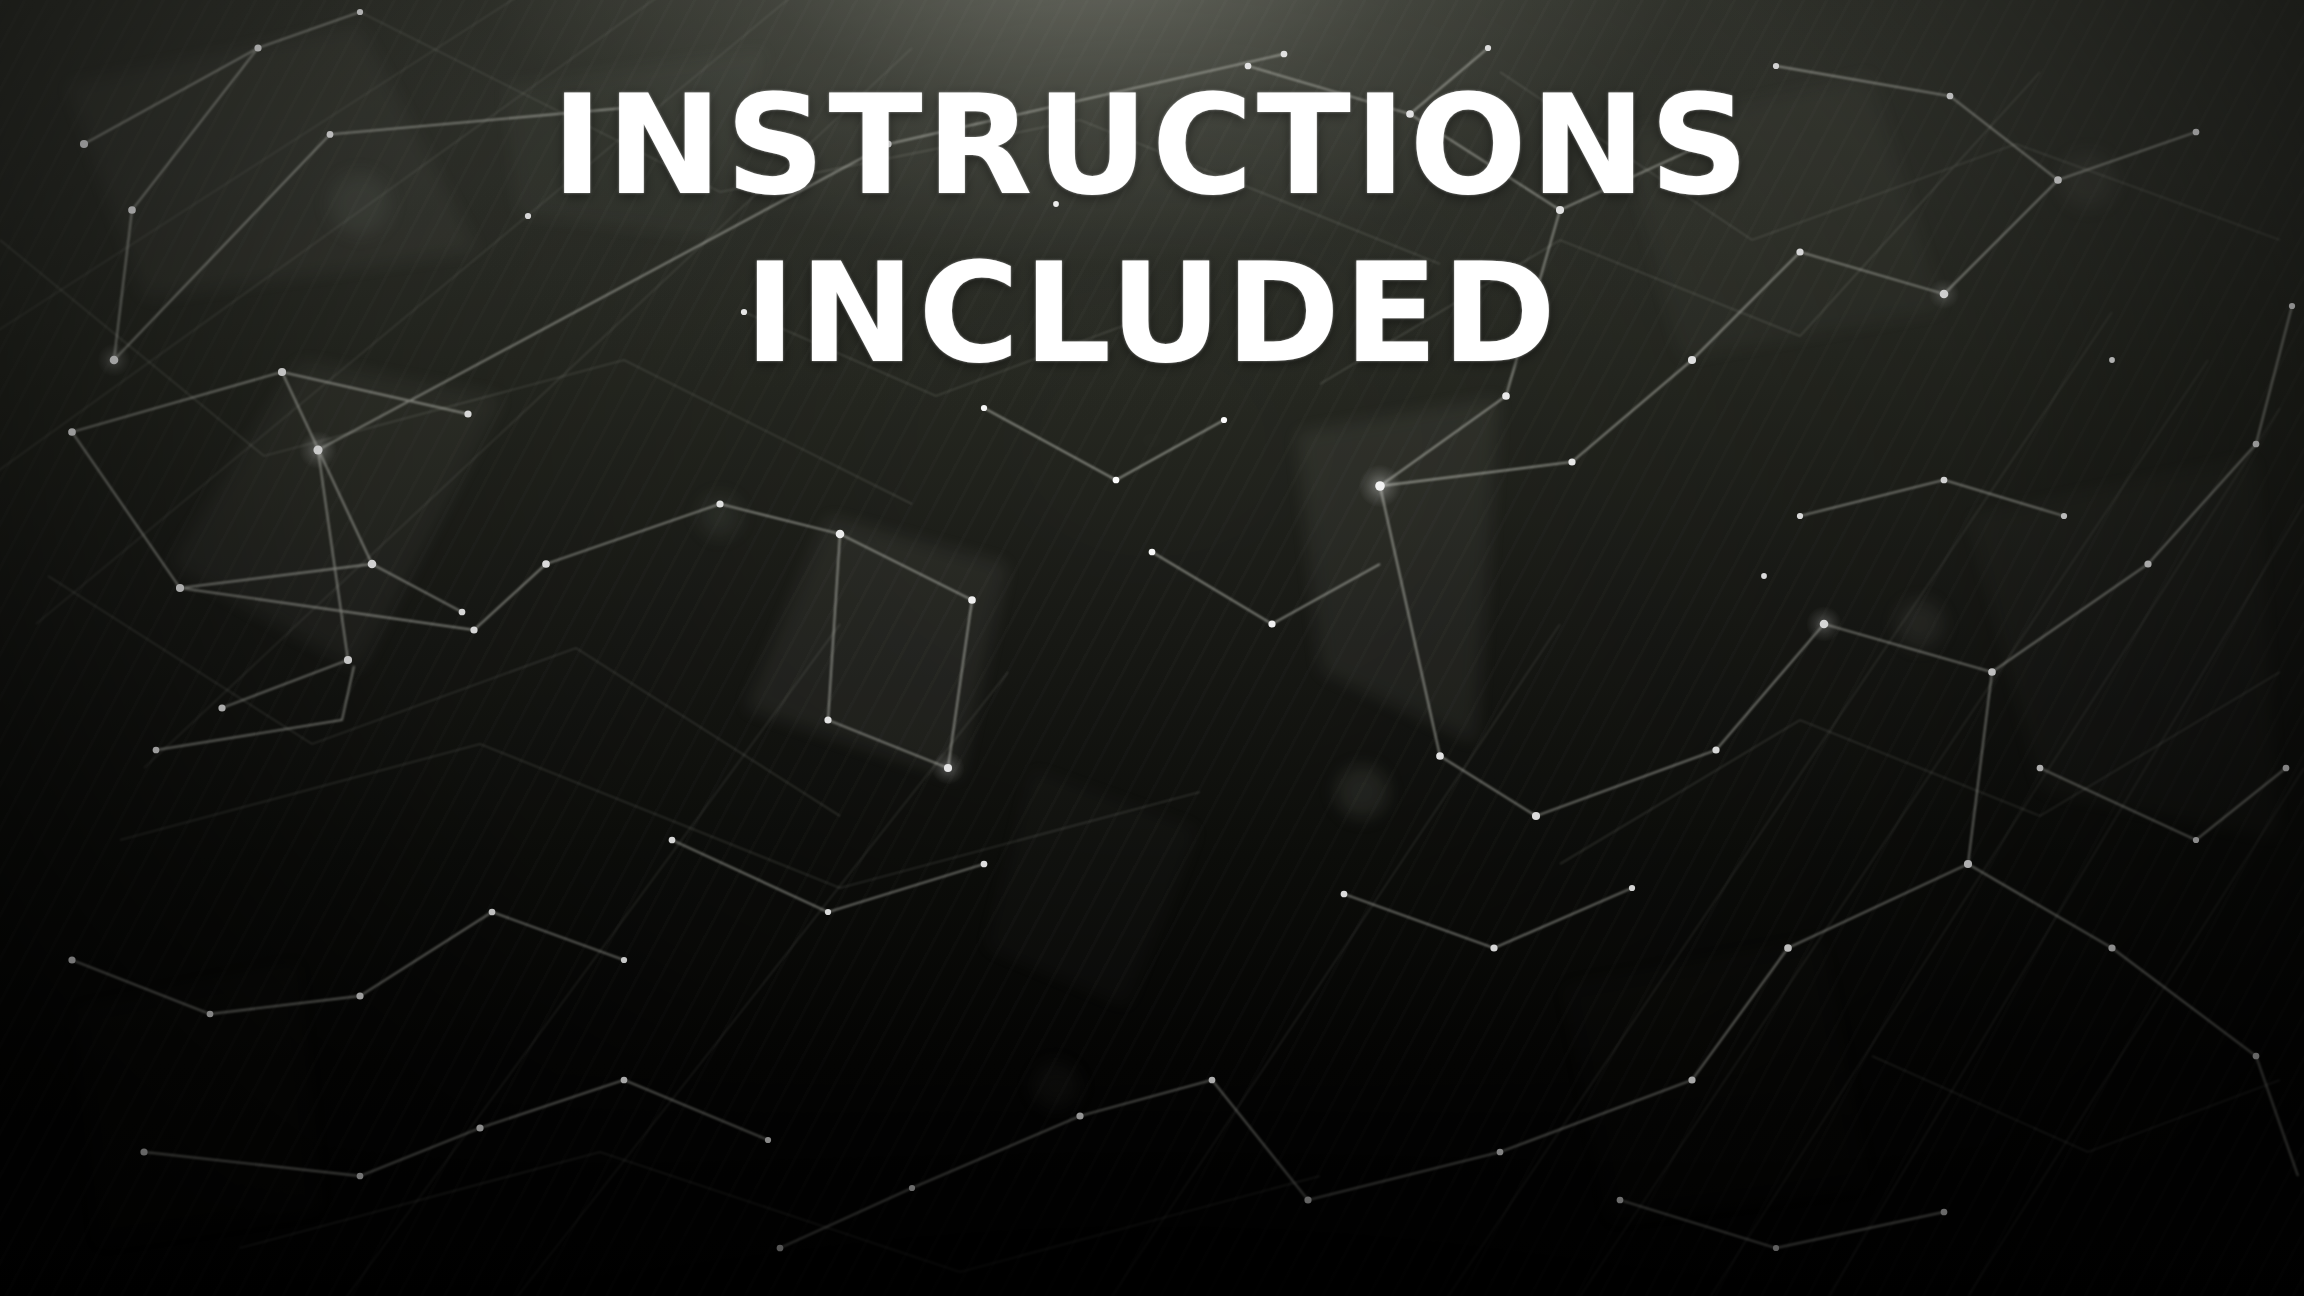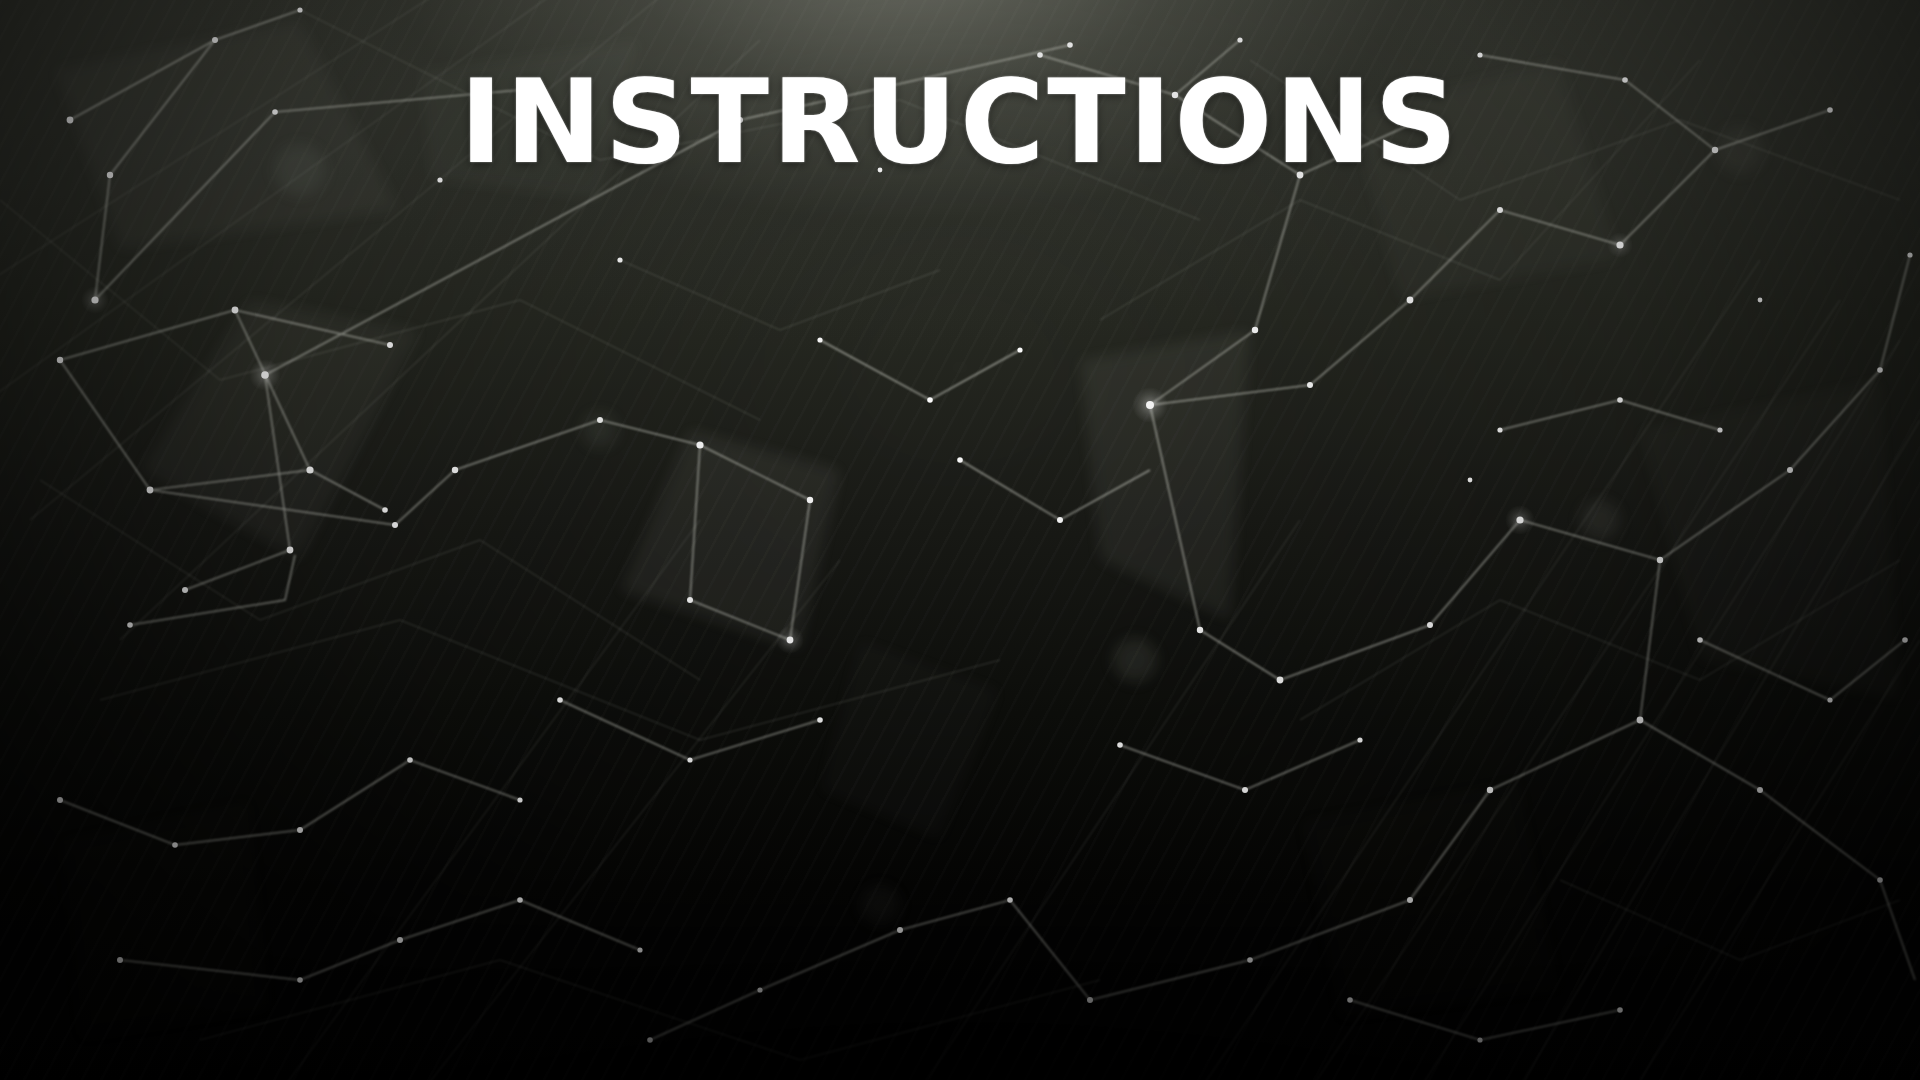--- a/index.html
+++ b/index.html
@@ -356,17 +356,18 @@
     </g>
   </svg>
 
   <div id="bg-vignette"></div>
   <div id="bg-glow-bottom"></div>
 
   <div id="content">
 
     <div id="title-block">
       <div class="title-line">INSTRUCTIONS</div>
+      <div class="title-line">INCLUDED</div>
     </div>
 
 
   </div>
 </div>
 
 </body></html>

